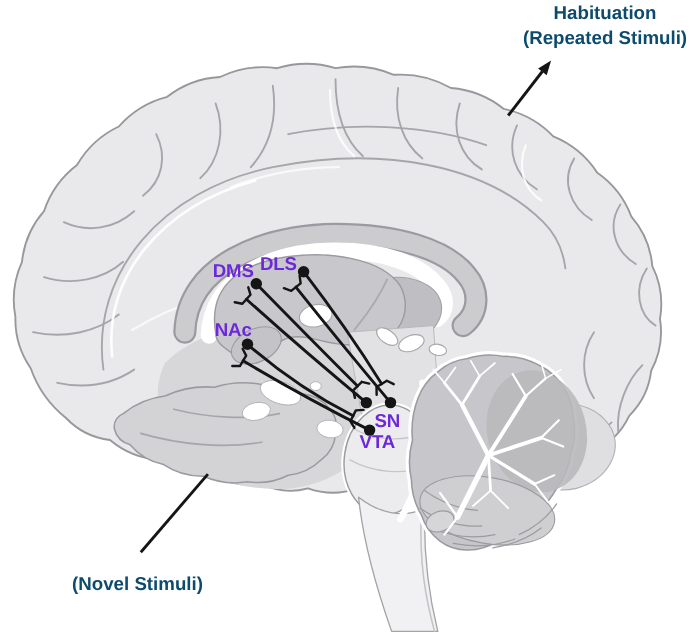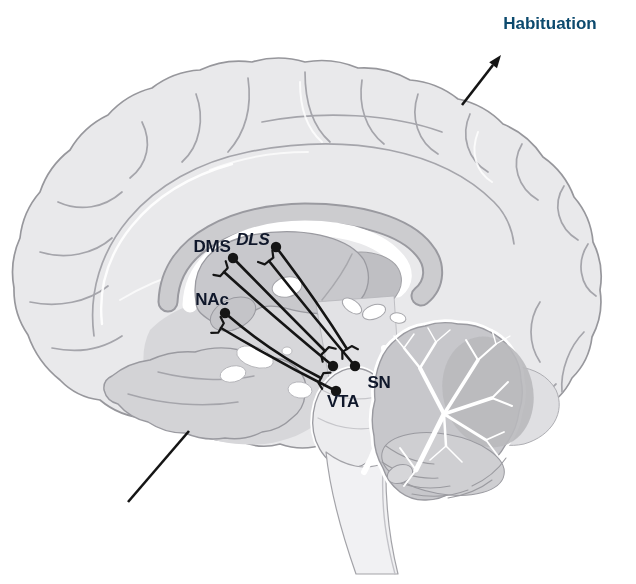--- a/index.html
+++ b/index.html
@@ -3,32 +3,32 @@
 <meta charset="utf-8">
 <style>
   html,body{margin:0;padding:0;background:#ffffff;}
   #stage{
     position:relative;width:636px;height:584px;background:#ffffff;overflow:hidden;
     font-family:"Liberation Sans",sans-serif;
   }
   #brain-svg{position:absolute;left:0;top:0;}
   .region-label{
     position:absolute;transform:translate(-50%,-50%);
-    font:bold 17px "Liberation Sans",sans-serif;color:#0f172a;
+    font:bold 17px "Liberation Sans",sans-serif;color:#6d28d9;
     letter-spacing:-0.2px;white-space:nowrap;user-select:none;
   }
   .annotation{
     position:absolute;transform:translate(-50%,-50%);
     font:bold 17px "Liberation Sans",sans-serif;color:#0c4a6e;
     text-align:center;line-height:23px;white-space:nowrap;user-select:none;
   }
   .lbl-dms{left:212px;top:247px;}
-  .lbl-dls{left:253px;top:240px;font-style:italic;}
+  .lbl-dls{left:253px;top:240px;}
   .lbl-nac{left:212px;top:300px;}
-  .lbl-sn{left:379px;top:383px;}
+  .lbl-sn{left:352px;top:383px;}
   .lbl-vta{left:343px;top:402px;}
   .ann-habituation{left:550px;top:23px;}
   .ann-action{left:125px;top:531px;}
 </style>
 </head>
 <body>
 
 <div id="stage">
   <svg id="brain-svg" width="636" height="584" viewBox="0 0 636 584">
       <path d="M 60,380 Q 37.5,362.1 28,335 Q 13.3,313.8 14,288 Q 9.1,262.0 20,238 Q 22.7,211.8 40,192 Q 48.5,166.4 70,150 Q 83.6,126.6 108,115 Q 125.8,94.7 152,88 Q 173.2,71.5 200,70 Q 224.8,58.1 252,62 Q 278.5,54.0 305,62 Q 332.4,57.1 358,68 Q 385.8,66.2 410,80 Q 436.9,82.1 458,99 Q 484.4,104.5 503,124 Q 528.1,134.3 543,157 Q 564.8,172.1 574,197 Q 590.9,216.4 593,242 Q 604.4,264.8 600,290 Q 603.9,314.8 592,337 Q 589.2,361.0 572,378 Q 561.7,399.7 540,410 Q 523.6,427.2 500,430 Q 480.5,441.9 458,438 Q 437.2,448.0 415,442 Q 392.9,451.0 370,444 Q 347.5,452.0 325,444 Q 302.5,452.0 280,444 Q 258.2,450.0 238,440 Q 213.5,443.4 192,431 Q 166.4,432.2 145,418 Q 119.5,416.4 100,400 Q 76.4,397.2 60,380 Z" fill="#e9e9eb" stroke="#97979c" stroke-width="1.7" stroke-linecap="round" stroke-linejoin="round"></path>
@@ -148,16 +148,18 @@
     </svg>
 
   <div class="region-label lbl-dms">DMS</div>
   <div class="region-label lbl-dls">DLS</div>
   <div class="region-label lbl-nac">NAc</div>
   <div class="region-label lbl-sn">SN</div>
   <div class="region-label lbl-vta">VTA</div>
 
   <div class="annotation ann-habituation">
     <div>Habituation</div>
+    <div>(Repeated Stimuli)</div>
   </div>
   <div class="annotation ann-action">
+    <div>(Novel Stimuli)</div>
   </div>
 </div>
 
 </body></html>

